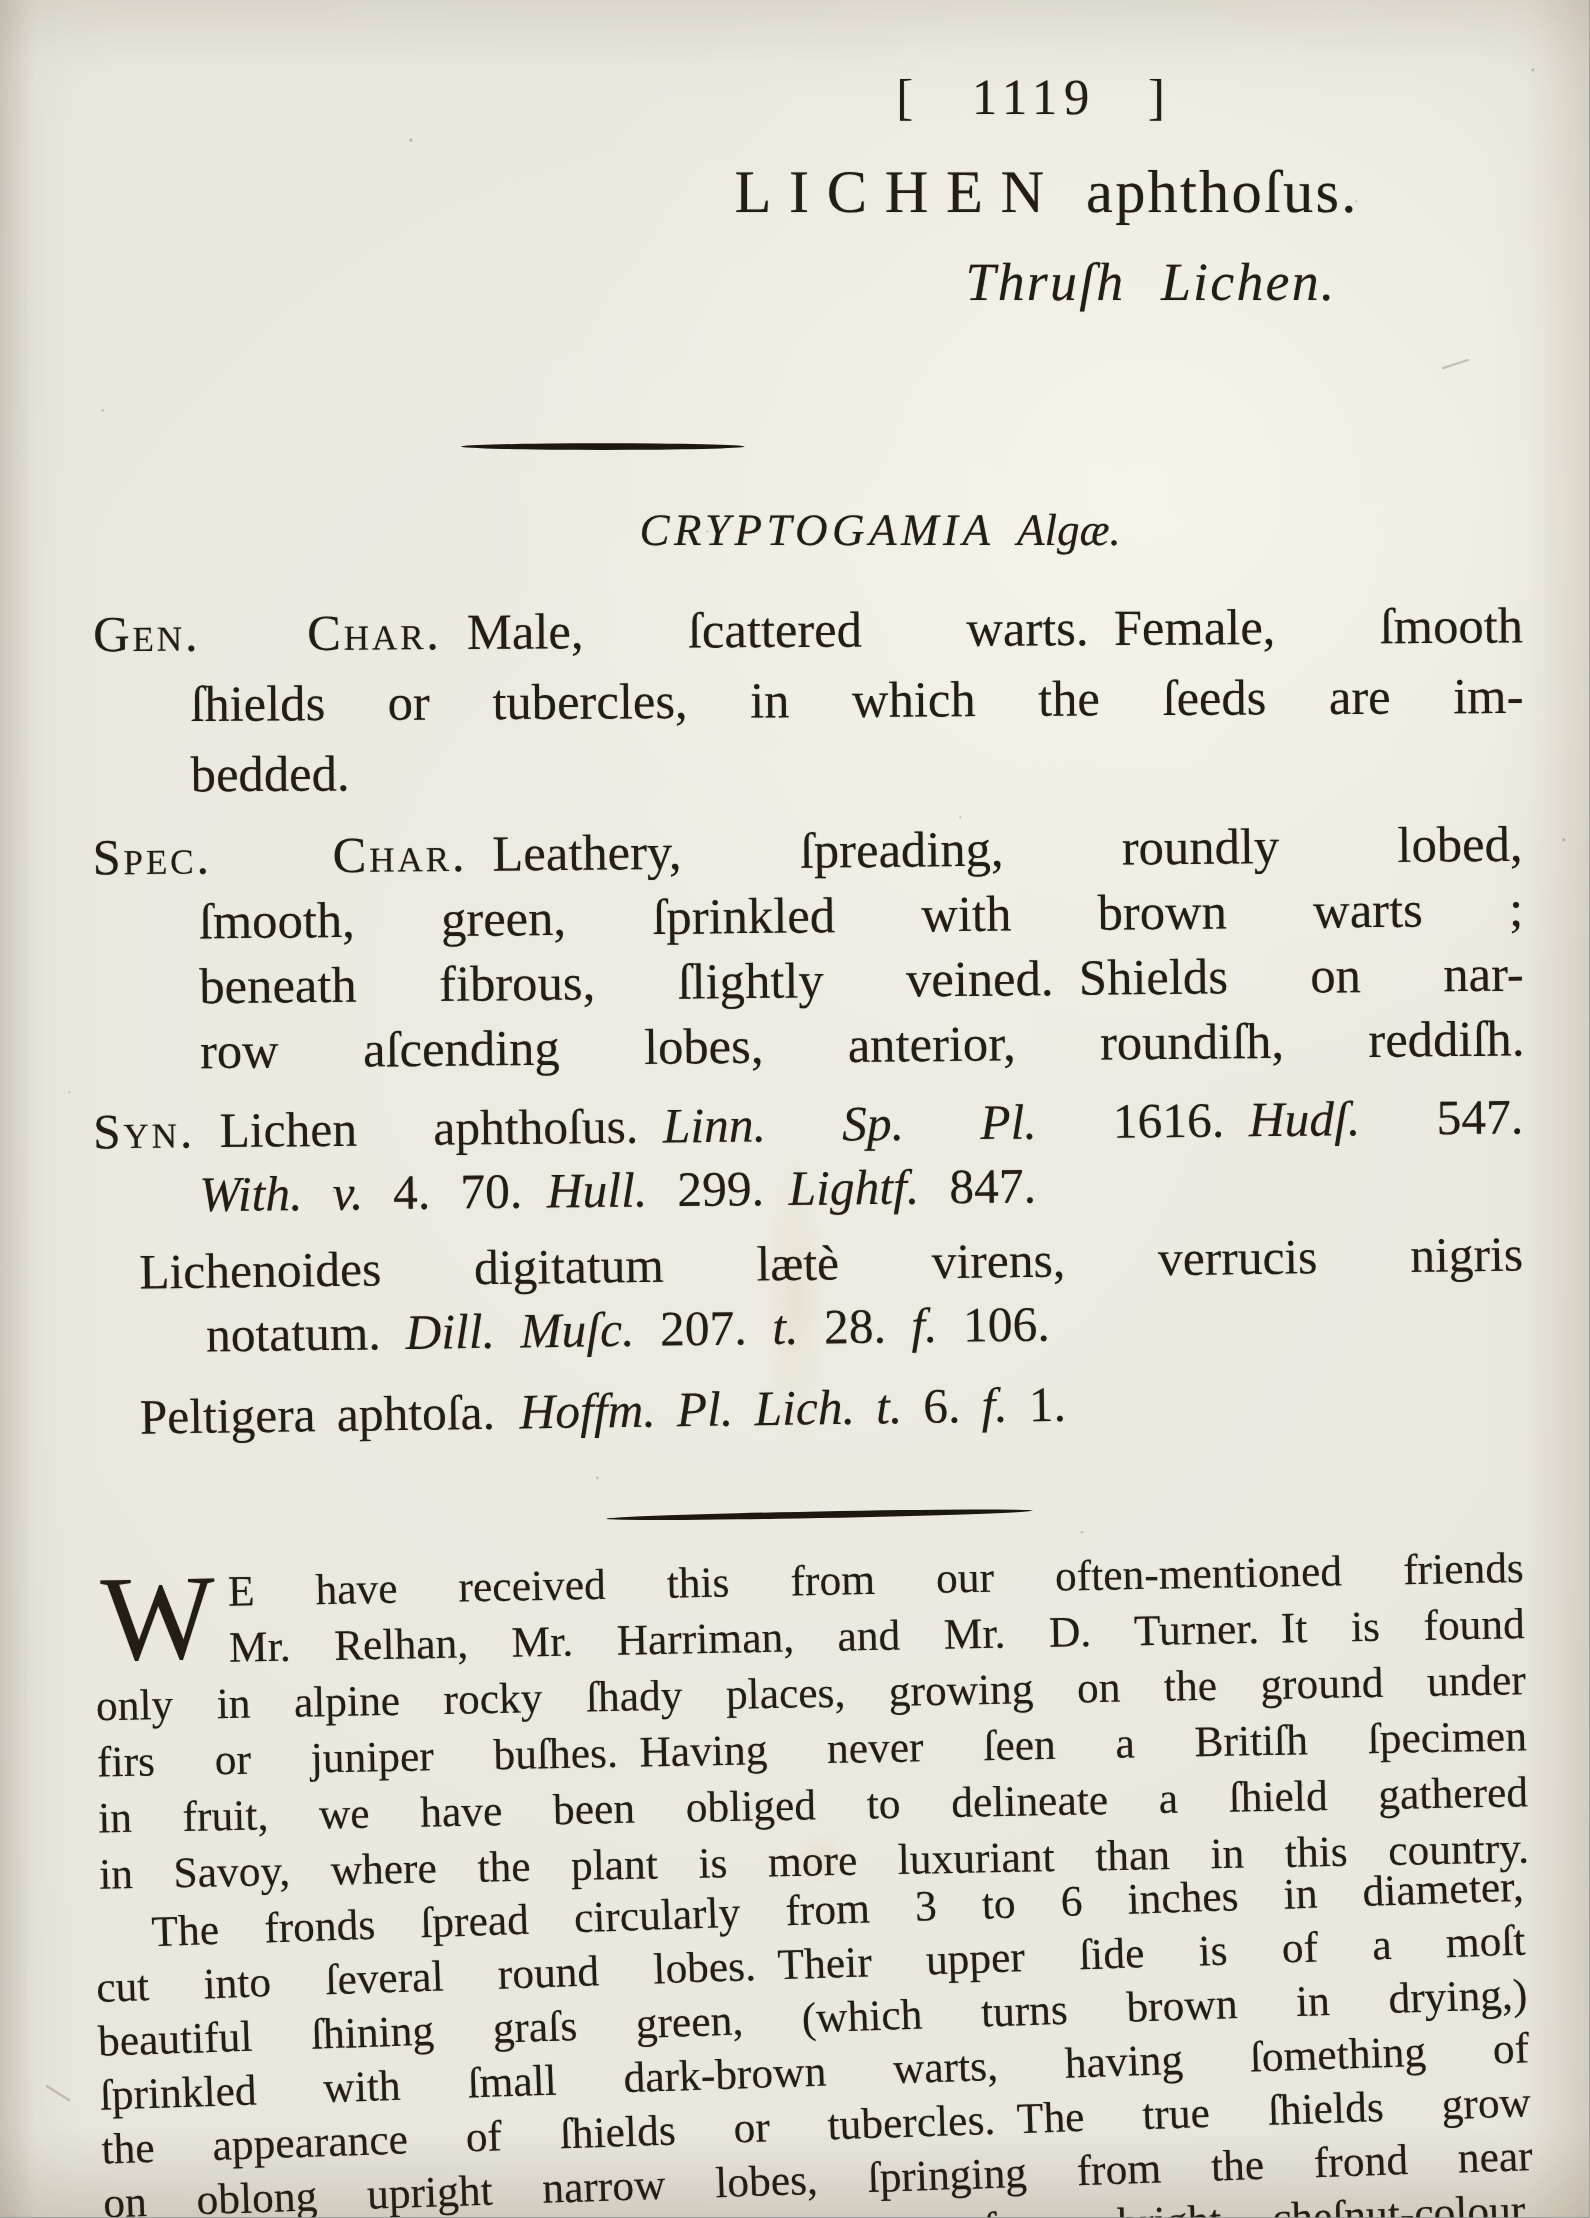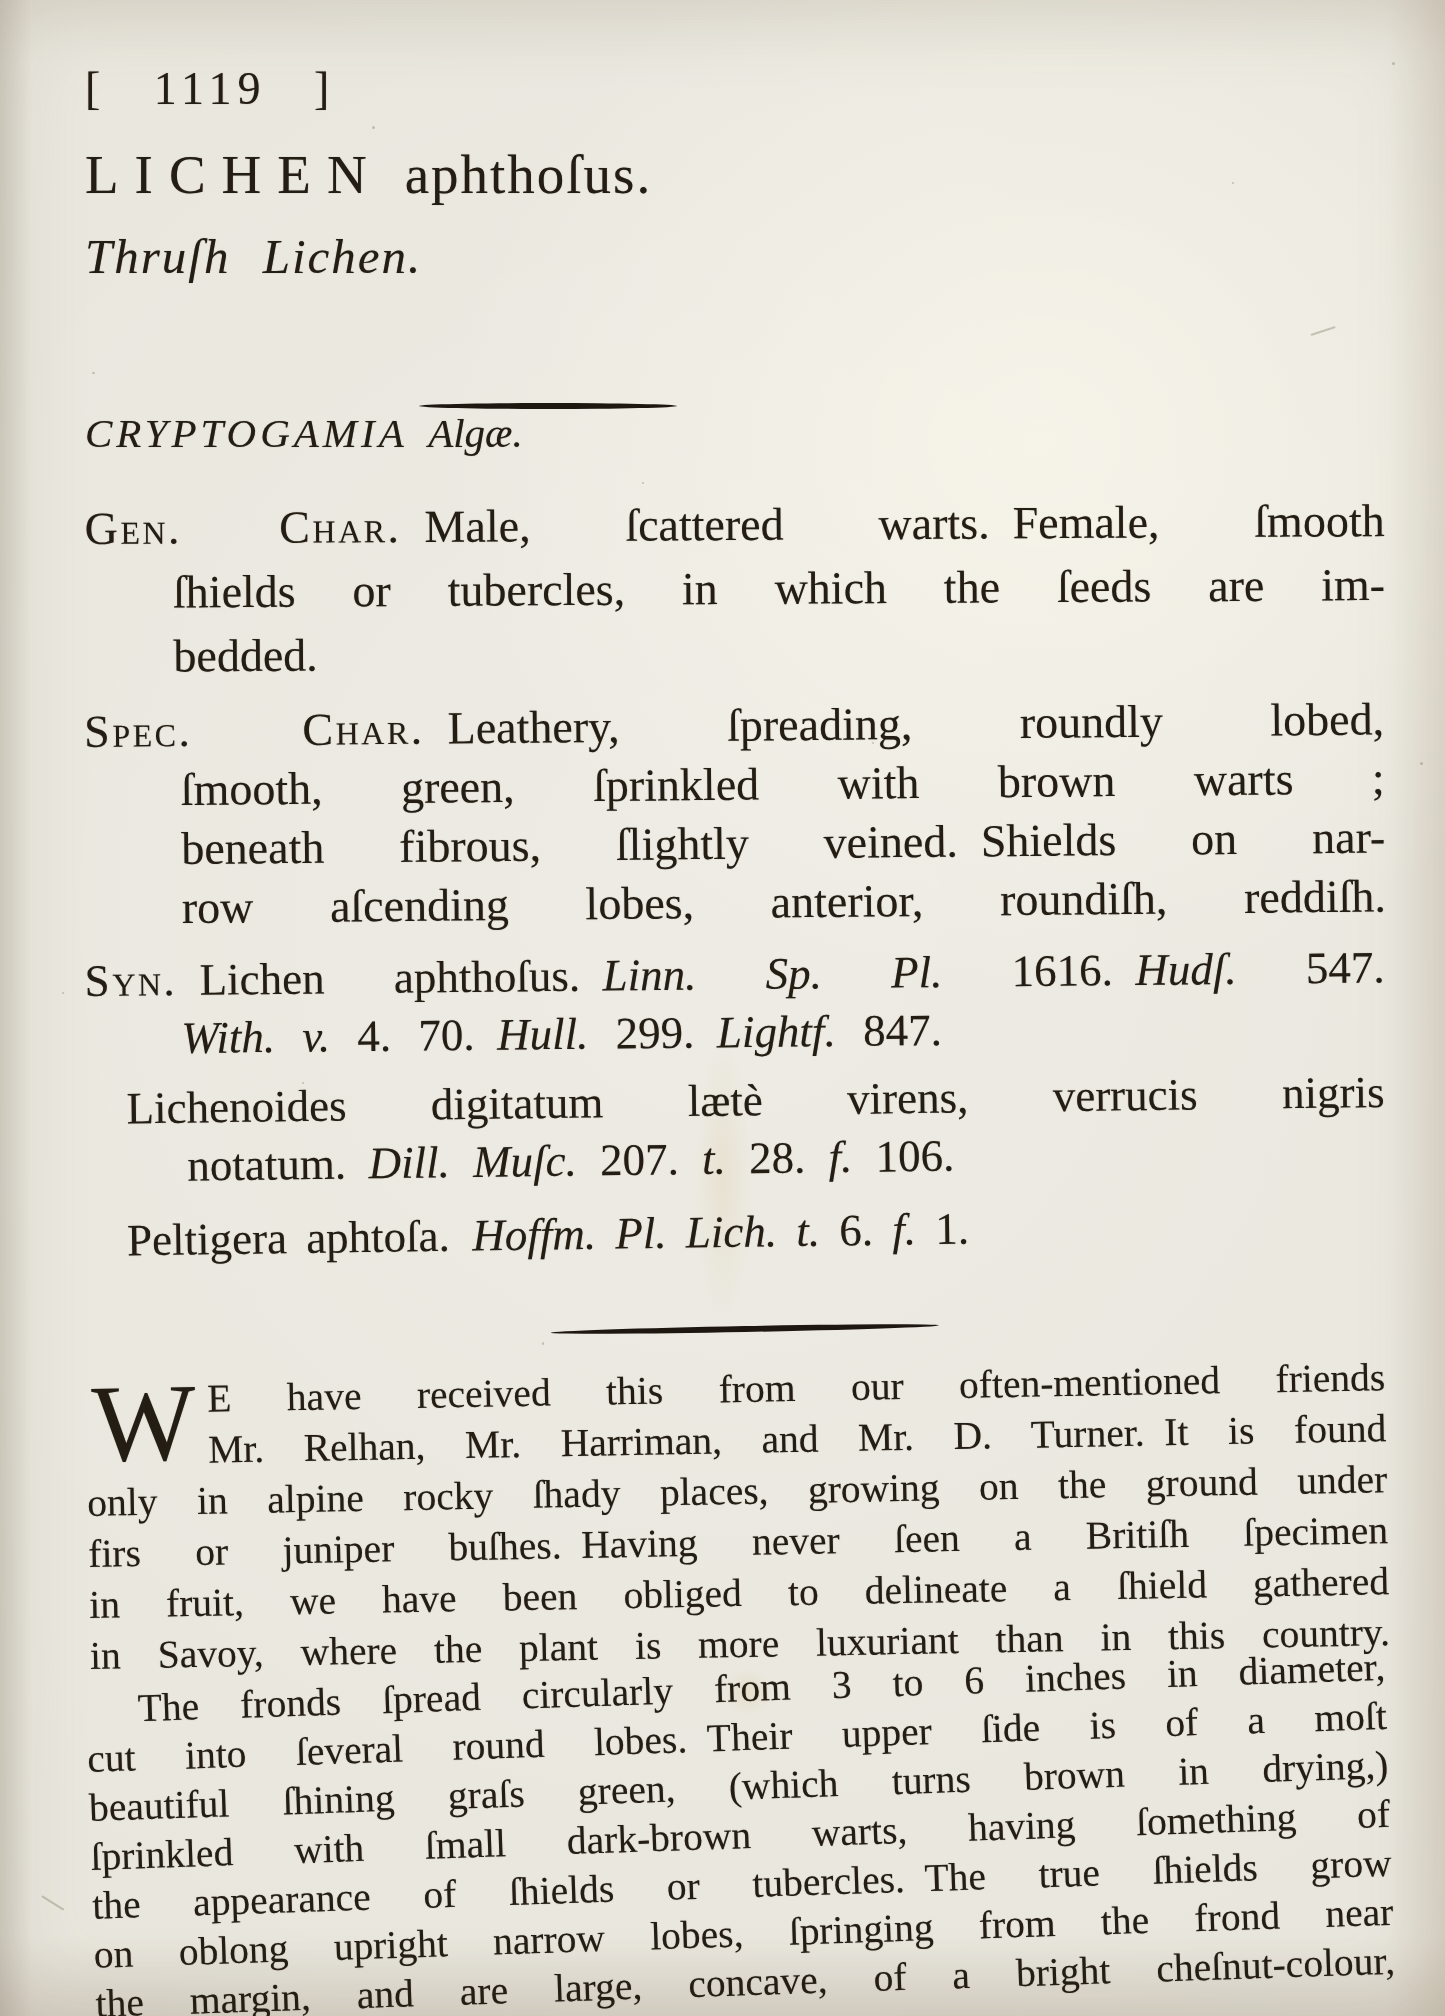--- a/index.html
+++ b/index.html
@@ -16,33 +16,33 @@
       radial-gradient(ellipse 34px 34px at 748px 1692px, rgba(195,155,60,0.13), transparent 70%),
       radial-gradient(ellipse 120% 90% at 50% 45%, rgba(255,255,250,0.25), transparent 80%),
       linear-gradient(90deg, rgba(110,100,80,0.20), rgba(110,100,80,0.0) 2.2%),
       linear-gradient(270deg, rgba(150,132,100,0.17), rgba(150,132,100,0.0) 4%),
       linear-gradient(0deg, rgba(130,115,90,0.16), rgba(130,115,90,0.0) 4%),
       linear-gradient(180deg, rgba(140,128,100,0.07), rgba(140,128,100,0.0) 3%);
     box-shadow: inset 0 0 90px rgba(120,105,80,0.18);
     text-shadow:0 0 1px rgba(35,28,18,0.45);
   }
   .content{position:absolute;left:85px;top:0;width:1300px;}
-  .center-wrap{text-align:left;}
+  .center-wrap{text-align:right;}
   .pagenum{
     margin-top:62px;width:980px;
     font-size:46px;letter-spacing:6px;word-spacing:30px;
   }
   .title-row{margin-top:28px;width:1150px;font-size:55px;}
   .title-genus{letter-spacing:16px;}
   .title-species{margin-left:22px;letter-spacing:2px;}
   .common-name{margin-top:22px;width:1130px;font-size:49px;font-style:italic;word-spacing:18px;letter-spacing:2px;}
   .rule{height:6px;border-radius:50%;background:#1d1710;}
   .rule1{width:258px;margin:118px 0 0 334px;}
   .rule2{width:388px;margin:56px 0 0 466px;transform:rotate(-1.1deg);}
-  .taxonomy{width:934px;font-size:41px;font-style:italic;}
+  .taxonomy{margin-top:48px;width:934px;font-size:41px;font-style:italic;}
   .seg-itc{letter-spacing:4px;}
   .seg-it{font-style:italic;}
   .seg-rm{font-style:normal;}
   .seg-sc{font-variant:small-caps;letter-spacing:2.5px;}
   .para{line-height:62px;font-size:46px;}
   .line{text-align:justify;text-align-last:justify;}
   .line.noj{text-align:left;text-align-last:auto;}
   .ind85{padding-left:88px;}
   .ind95{padding-left:96px;}
   .ind40{padding-left:42px;}

